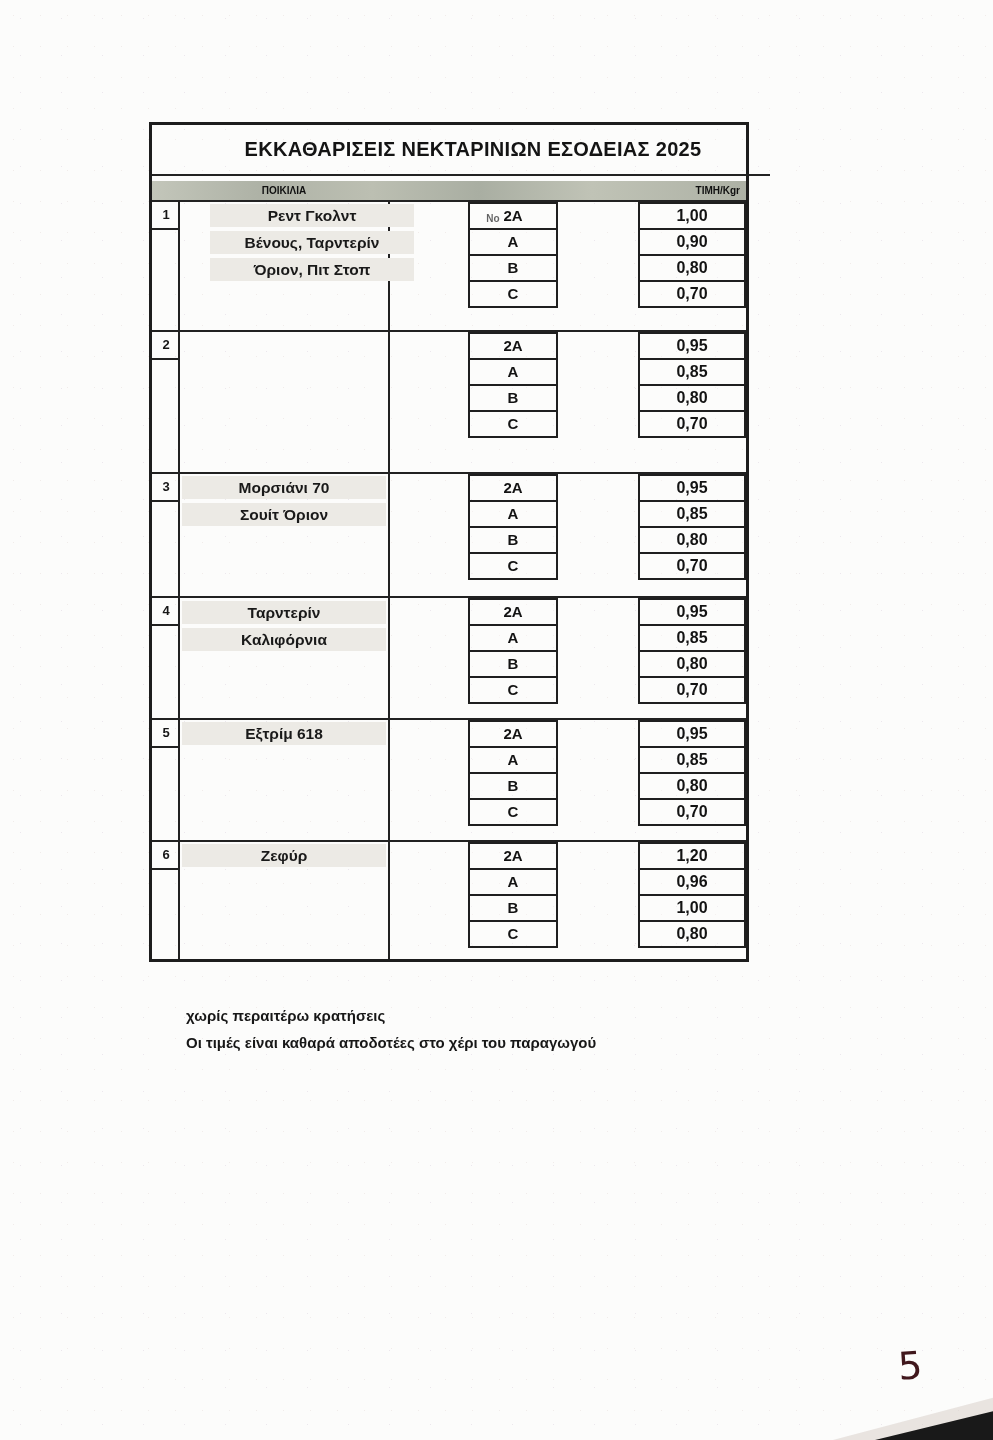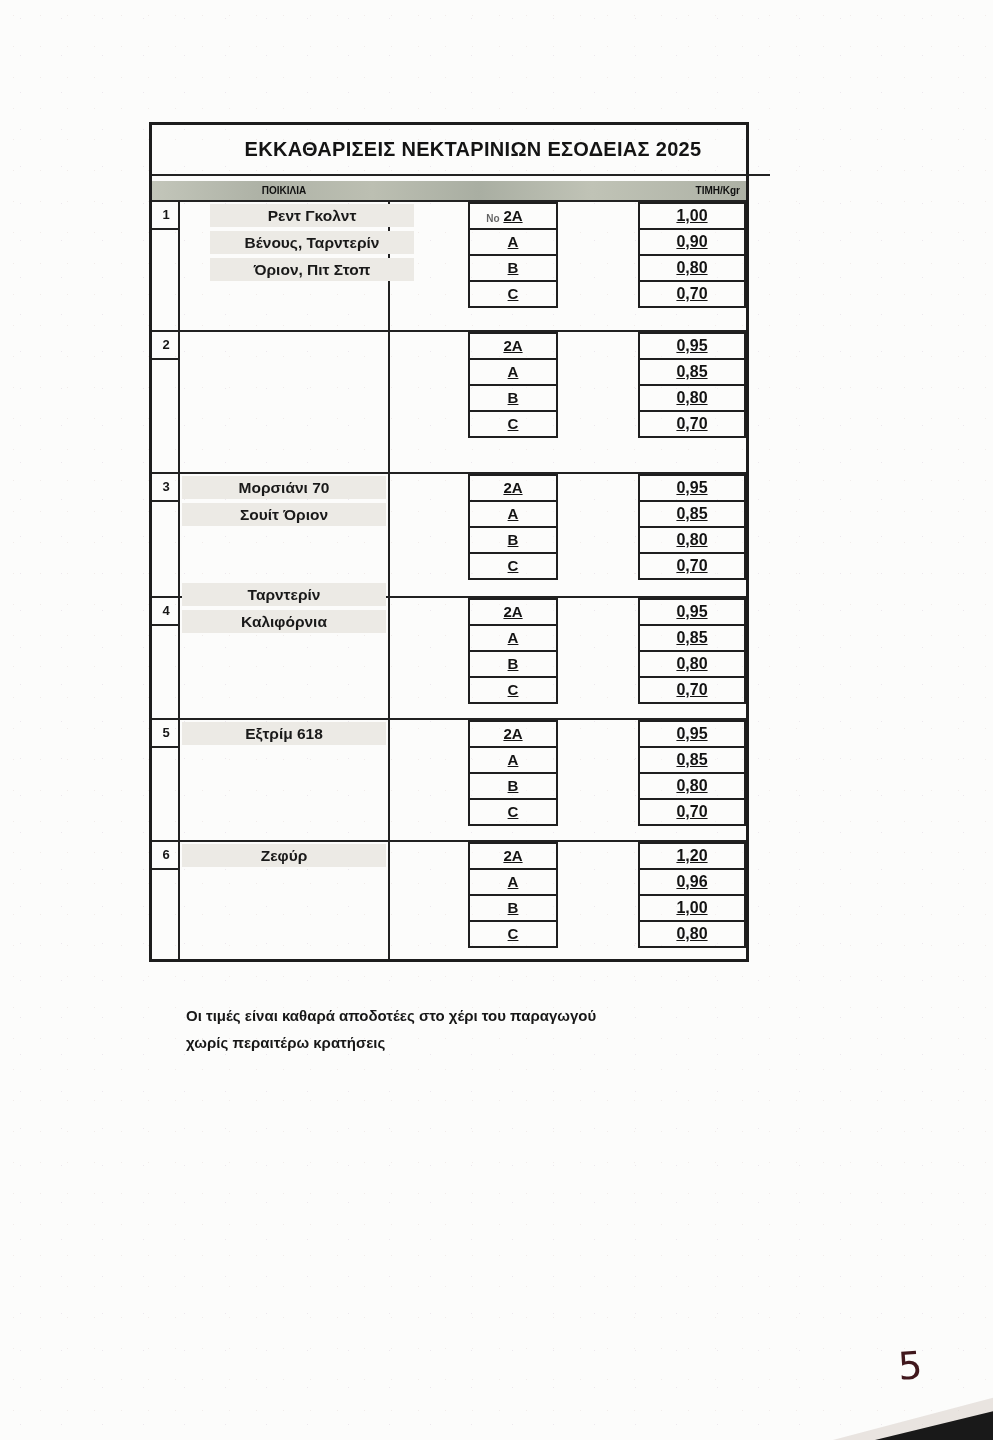--- a/index.html
+++ b/index.html
@@ -49,21 +49,21 @@
   .variety-stack { position:absolute; left:30px; width:204px; }
   .variety-line {
     height:23px; line-height:23px; margin-bottom:4px; text-align:center;
     font-size:15.5px; font-weight:bold; color:#191919;
     background:#eceae5;
   }
 
   .cell {
     position:absolute; box-sizing:border-box; height:28px;
     border:2px solid #1f1f1f; background:rgba(252,252,251,0.35);
-    text-align:center; line-height:24px; font-weight:bold; color:#131313;text-decoration:underline;
+    text-align:center; line-height:24px; font-weight:bold; color:#131313;
   }
   .grade-cell { left:316px; width:90px; font-size:15px; }
   .price-cell { left:486px; width:108px; font-size:16px; }
 
   
   .note {
     position:absolute; left:186px; top:1002px; width:520px;
     font-size:15px; font-weight:bold; line-height:27px; color:#171717;
   }
 
@@ -146,21 +146,21 @@
     <div class="cell grade-cell" style="top:298px;">A</div>
     <div class="cell grade-cell" style="top:324px;">B</div>
     <div class="cell grade-cell" style="top:350px;">C</div>
     <div class="cell price-cell" style="top:272px;">0,95</div>
     <div class="cell price-cell" style="top:298px;">0,85</div>
     <div class="cell price-cell" style="top:324px;">0,80</div>
     <div class="cell price-cell" style="top:350px;">0,70</div>
 
     <div class="num-cell" style="top:396px;">4</div>
     <div class="num-underline" style="top:422px;"></div>
-    <div class="variety-stack" style="top:381px;">
+    <div class="variety-stack" style="top:399px;">
       <div class="variety-line">Ταρντερίν</div>
       <div class="variety-line">Καλιφόρνια</div>
     </div>
     <div class="cell grade-cell" style="top:396px;">2A</div>
     <div class="cell grade-cell" style="top:422px;">A</div>
     <div class="cell grade-cell" style="top:448px;">B</div>
     <div class="cell grade-cell" style="top:474px;">C</div>
     <div class="cell price-cell" style="top:396px;">0,95</div>
     <div class="cell price-cell" style="top:422px;">0,85</div>
     <div class="cell price-cell" style="top:448px;">0,80</div>
@@ -190,20 +190,20 @@
     <div class="cell grade-cell" style="top:692px;">B</div>
     <div class="cell grade-cell" style="top:718px;">C</div>
     <div class="cell price-cell" style="top:640px;">1,20</div>
     <div class="cell price-cell" style="top:666px;">0,96</div>
     <div class="cell price-cell" style="top:692px;">1,00</div>
     <div class="cell price-cell" style="top:718px;">0,80</div>
   </div>
 </div>
 
 <div class="note">
+  <div>χωρίς περαιτέρω κρατήσεις</div>
   <div>Οι τιμές είναι καθαρά αποδοτέες στο χέρι του παραγωγού</div>
-  <div>χωρίς περαιτέρω κρατήσεις</div>
 </div>
 
 <div class="page-number">5</div>
 
 <div class="corner-shadow"></div>
 <div class="corner-wedge"></div>
 
 </body></html>

